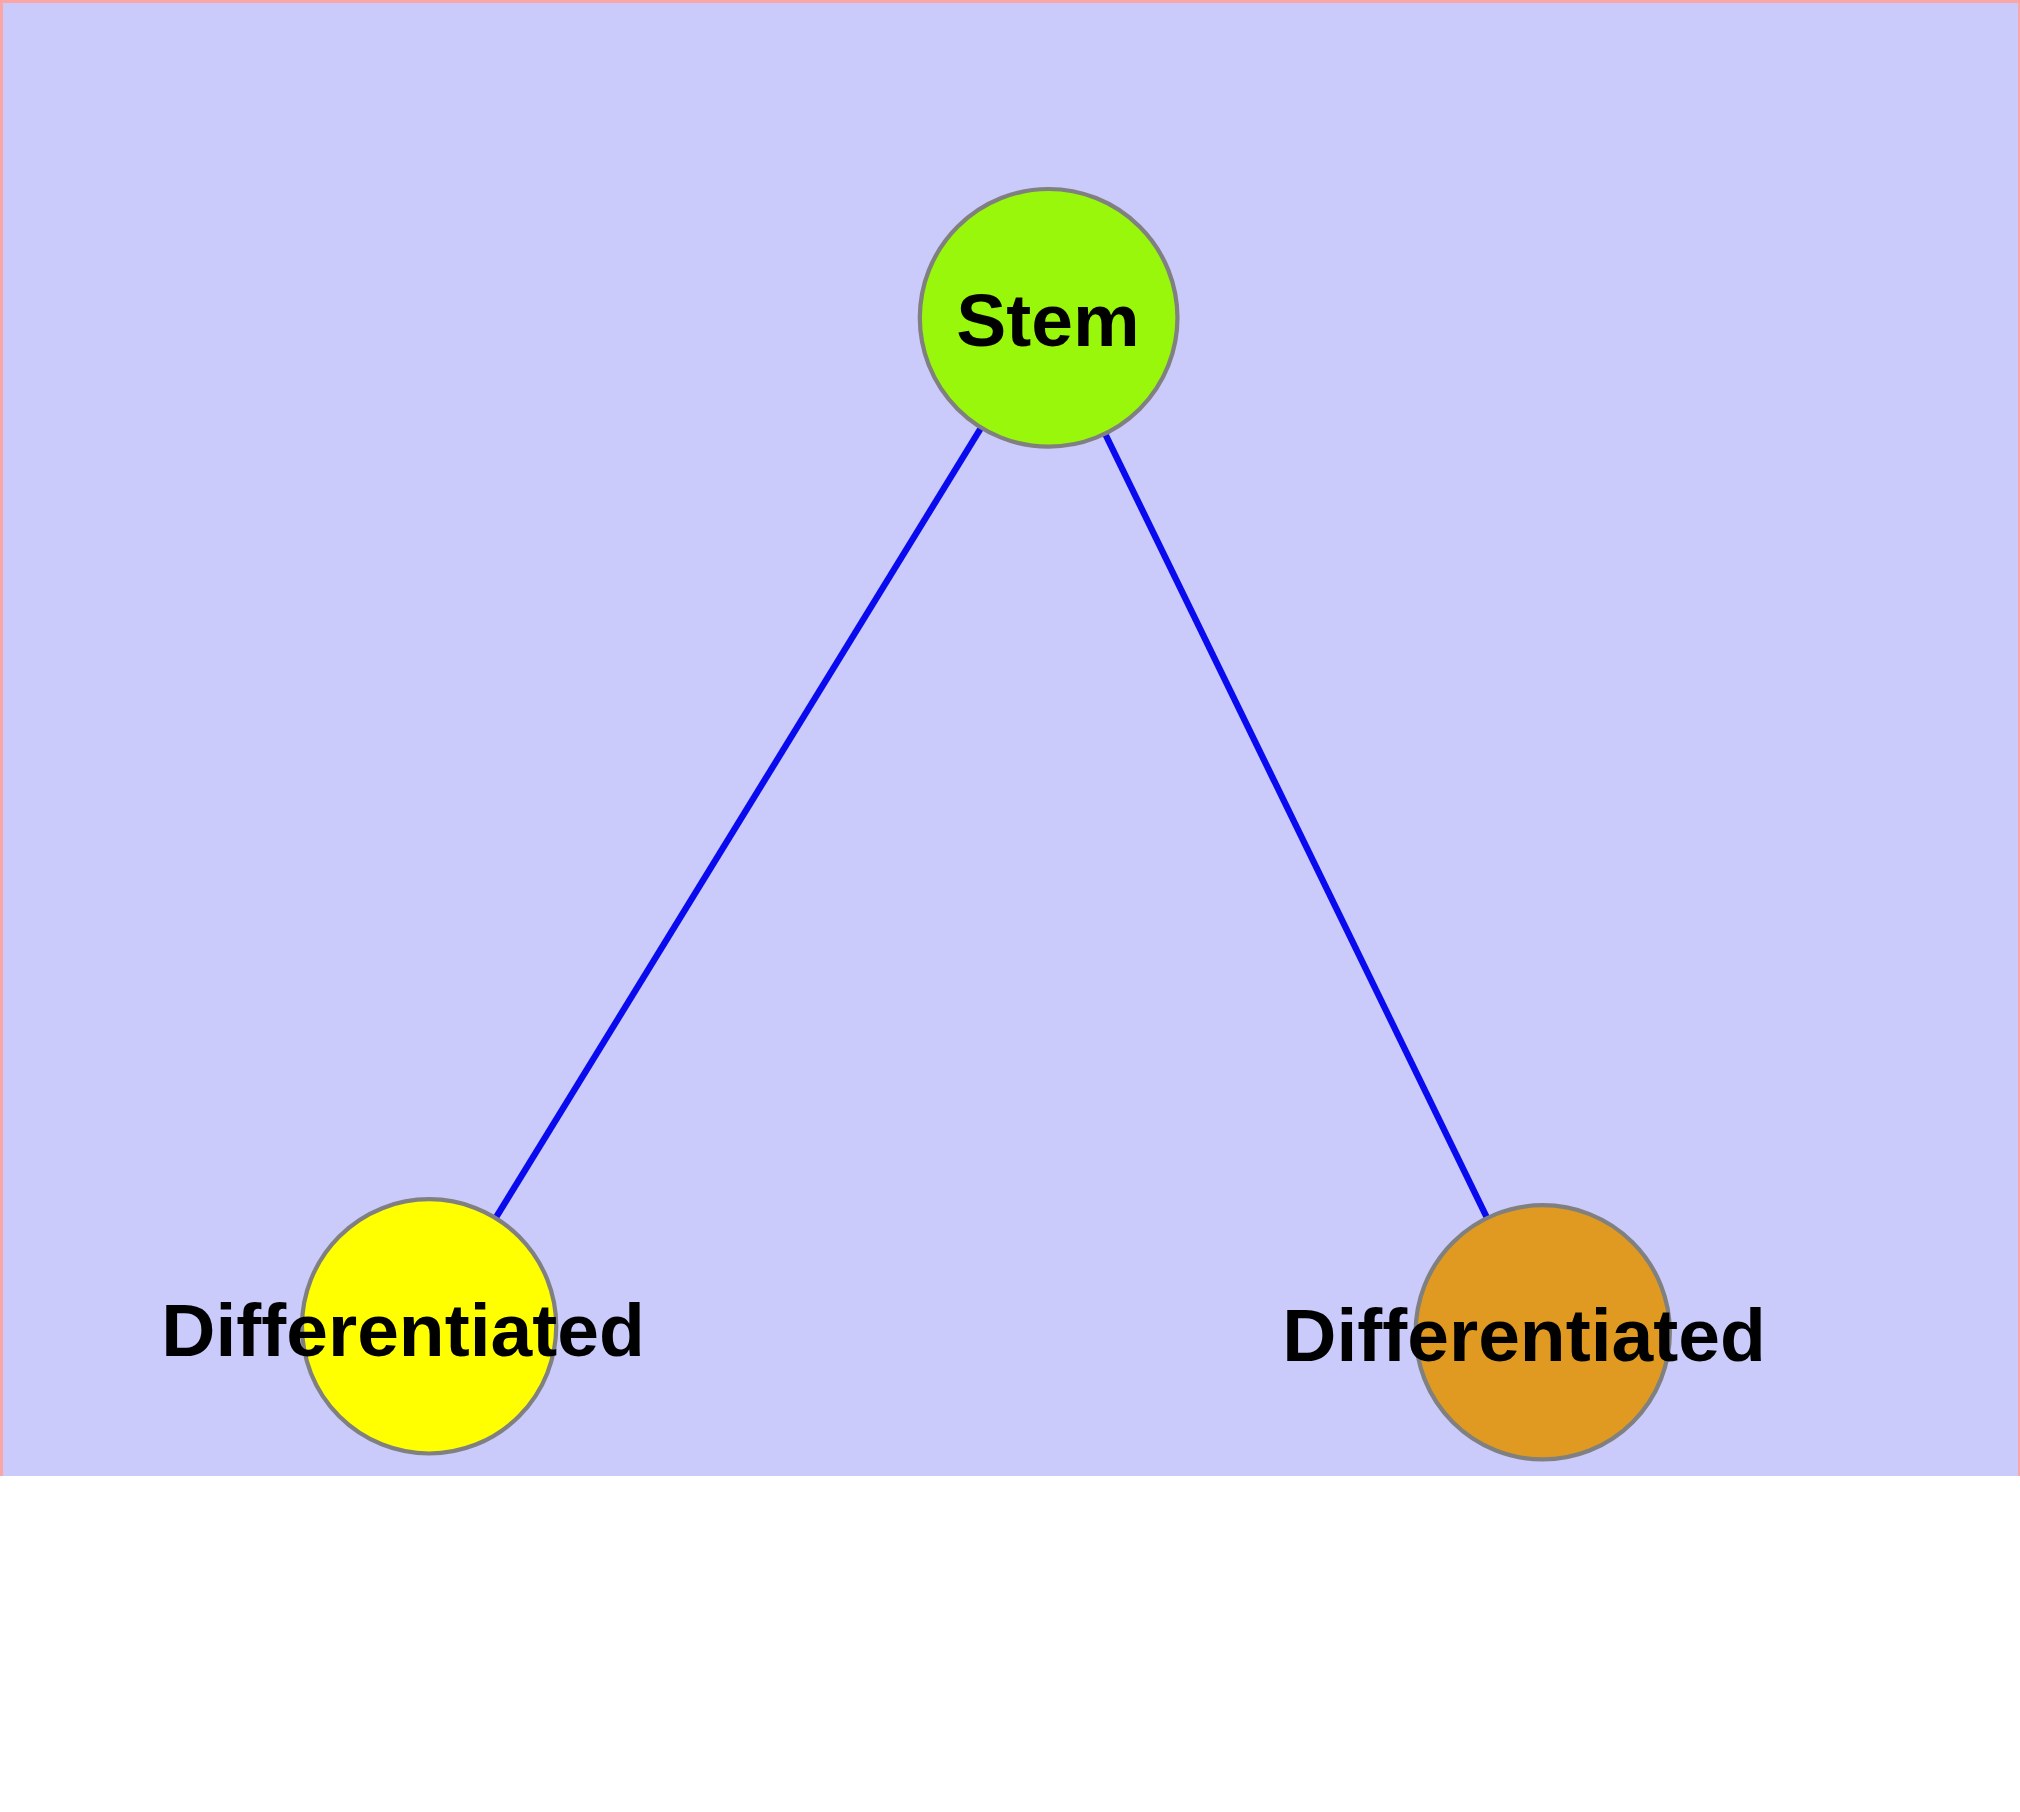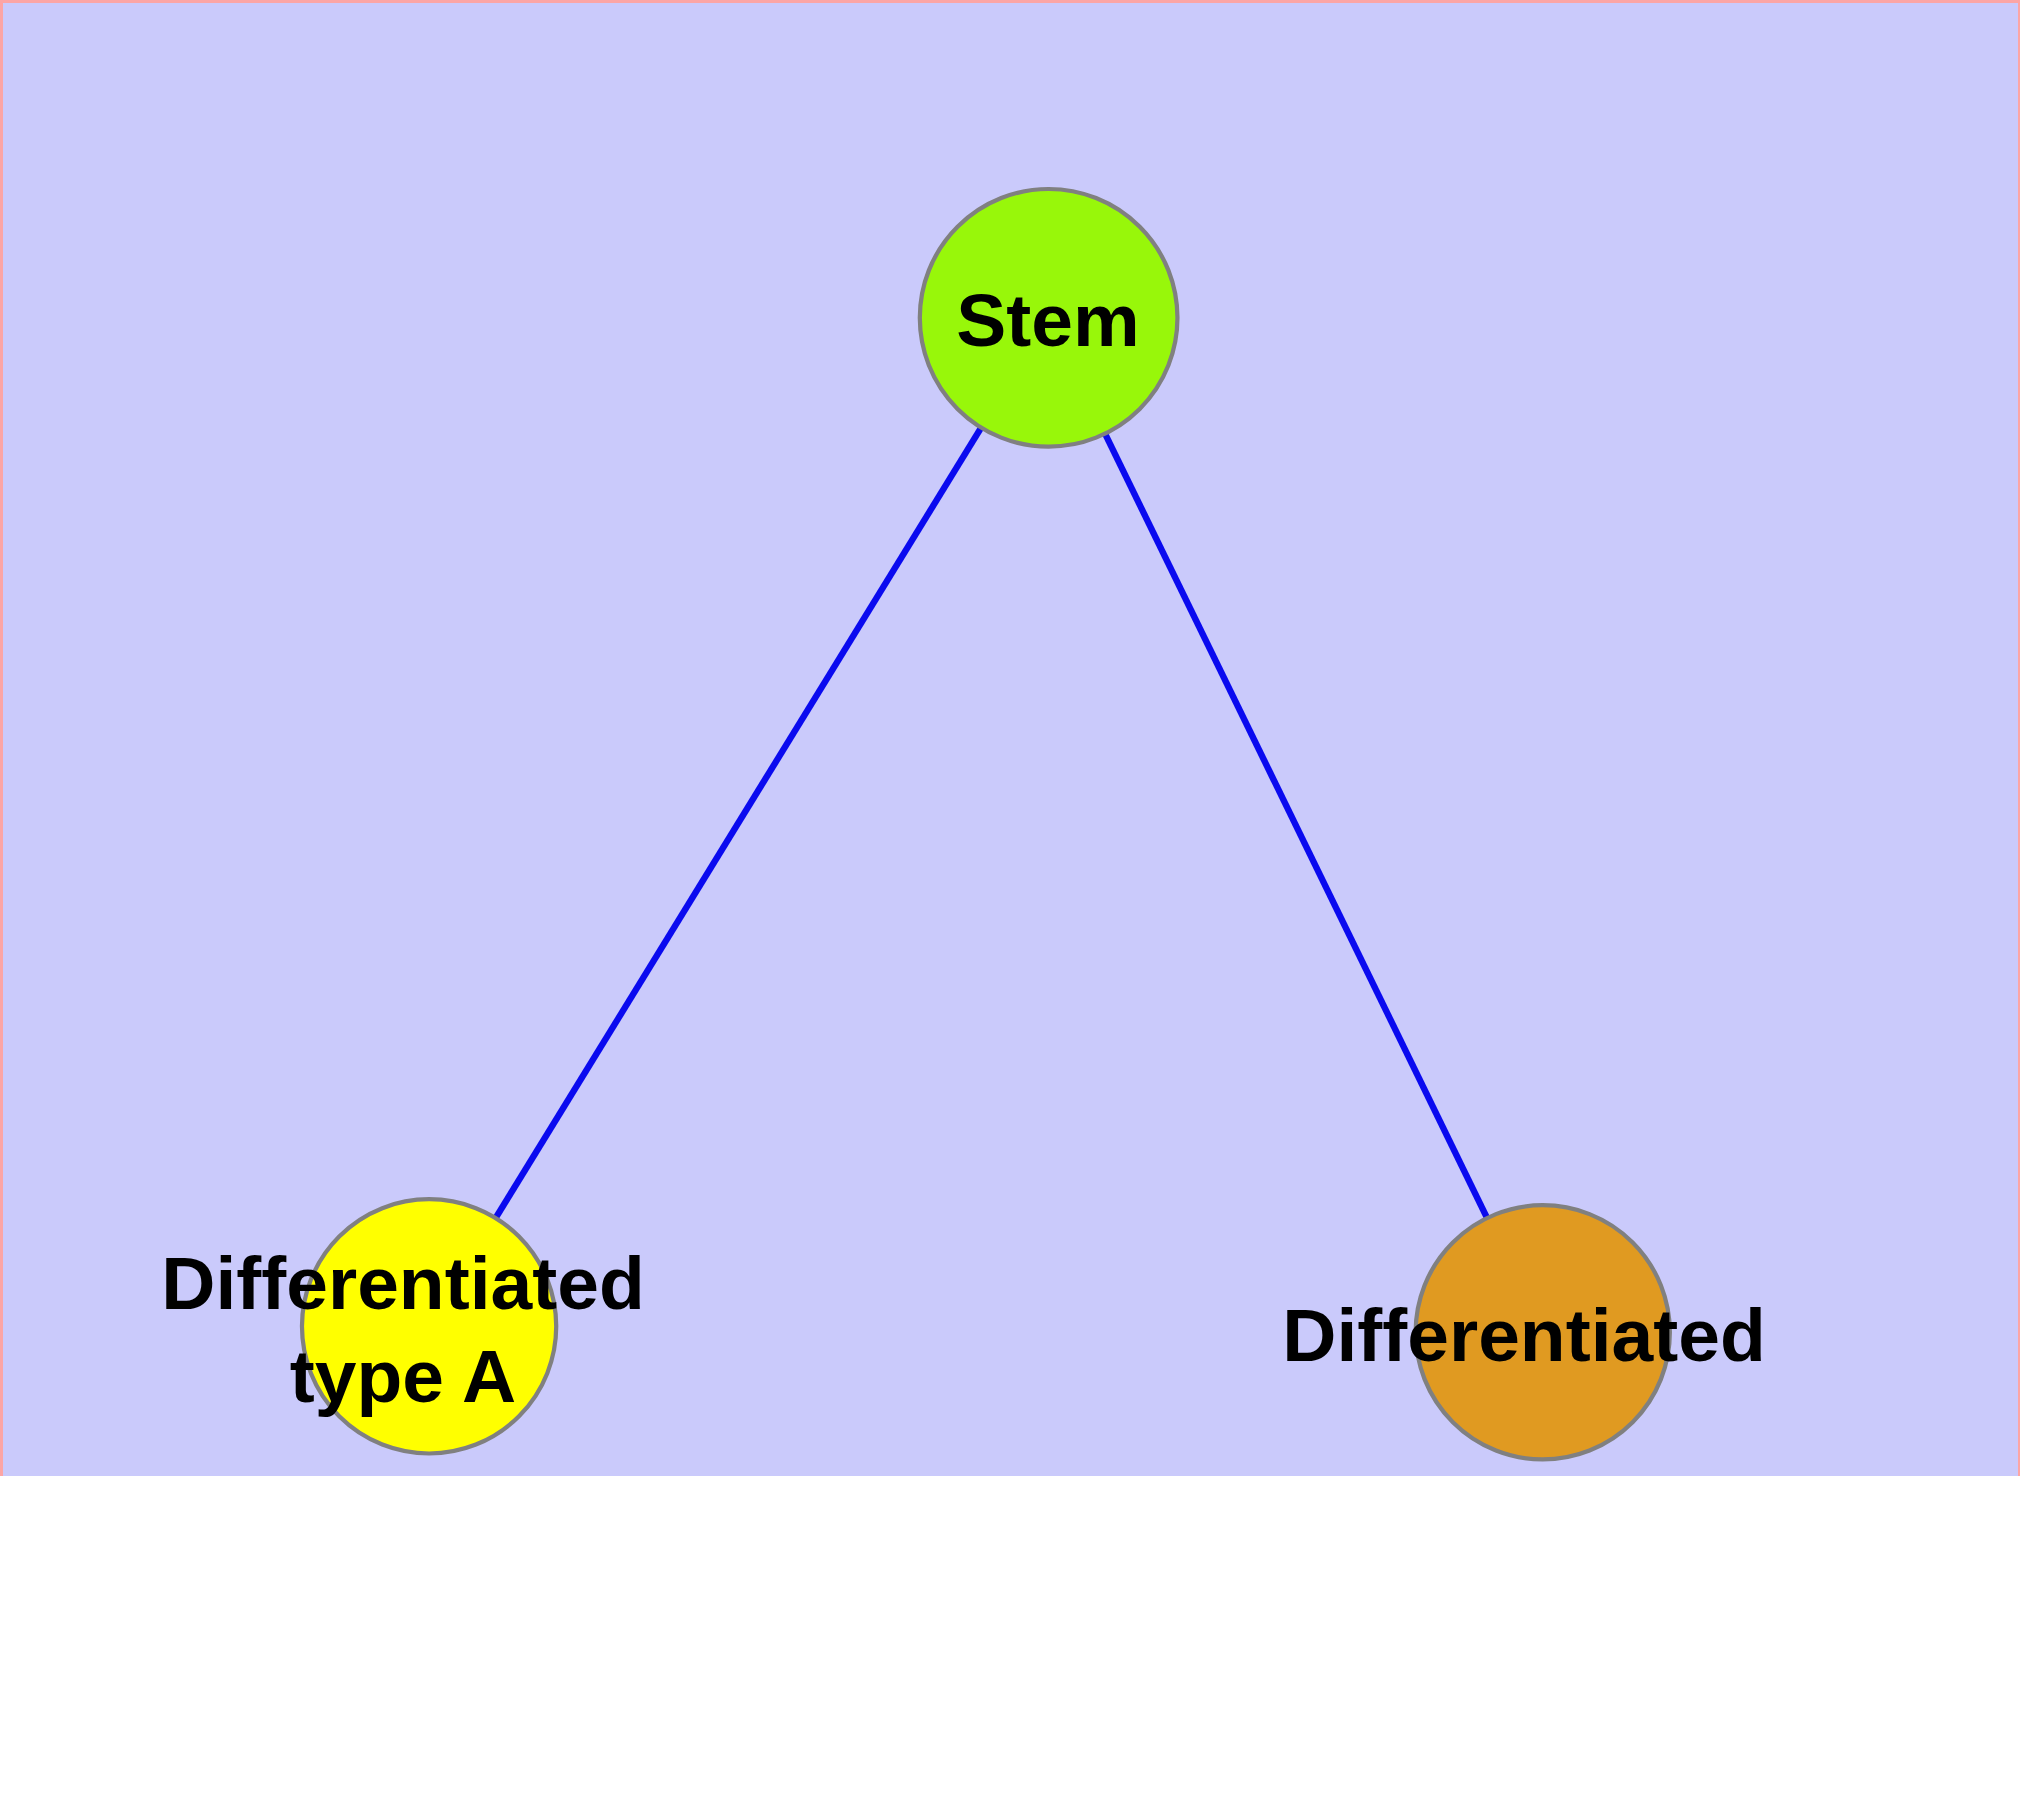--- a/index.html
+++ b/index.html
@@ -62,20 +62,19 @@
       <circle cx="1237" cy="375" r="152" fill="#98F70A" stroke="#808080" stroke-width="5"></circle>
       <circle cx="506" cy="1565" r="150" fill="#FFFF00" stroke="#808080" stroke-width="5"></circle>
       <circle cx="1820" cy="1572" r="150" fill="#E09A21" stroke="#808080" stroke-width="5"></circle>
     </svg>
   <div class="labels-layer" id="labels-layer">
       <div class="node-label" style="left: 1048px; top: 320px; color: rgb(0, 0, 0);">
         <span class="label-line">Stem</span>
       </div>
       <div class="node-label" style="left: 403px; top: 1330px; color: rgb(0, 0, 0);">
         <span class="label-line">Differentiated</span>
-        <span class="label-line">type A</span>
       </div>
       <div class="node-label" style="left: 1524px; top: 1335px; color: rgb(0, 0, 0);">
         <span class="label-line">Differentiated</span>
       </div>
     </div>
 </div>
 
 
 </body></html>

